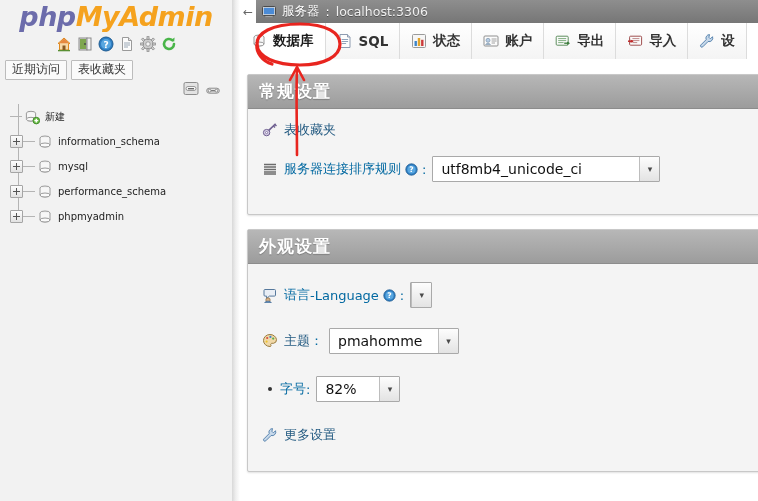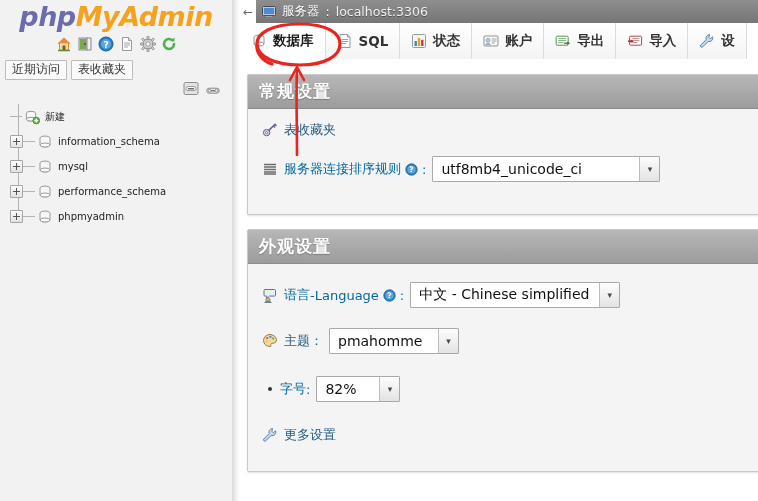--- a/index.html
+++ b/index.html
@@ -549,21 +549,20 @@
           <span class="opt-label lang-en">Language</span>
           <span class="help-ico">
             <svg width="13" height="13" viewBox="0 0 16 16">
               <circle cx="8" cy="8" r="7" fill="#2f7fc4" stroke="#1c5a90"></circle>
               <circle cx="8" cy="8" r="5" fill="#59a7e0"></circle>
               <text x="8" y="11.5" font-size="9.5" font-weight="bold" fill="#fff" text-anchor="middle" font-family="DejaVu Sans">?</text>
             </svg>
           </span>
           <span class="opt-label">:</span>
           <span class="sel sel-lang">
-            <span class="sel-val">中文 - Chinese simplified</span>
             <span class="sel-arrow">▾</span>
           </span>
         </div>
 
         <div class="opt-row" style="margin-bottom:22px;">
           <span class="opt-ico">
             <svg width="16" height="16" viewBox="0 0 16 16">
               <path d="M8 1.5 a6.5 6 0 1 0 0 12 c1 0 1.3 -0.7 0.9 -1.3 c-0.6 -0.9 0.1 -1.9 1.2 -1.9 h1.4 A3.6 3.6 0 0 0 14.5 6.6 C14 3.6 11.3 1.5 8 1.5 z" fill="#f0d8a8" stroke="#9a7b3c"></path>
               <circle cx="5.2" cy="5" r="1.1" fill="#d94a3d"></circle>
               <circle cx="8.4" cy="3.9" r="1.1" fill="#3f86cc"></circle>

